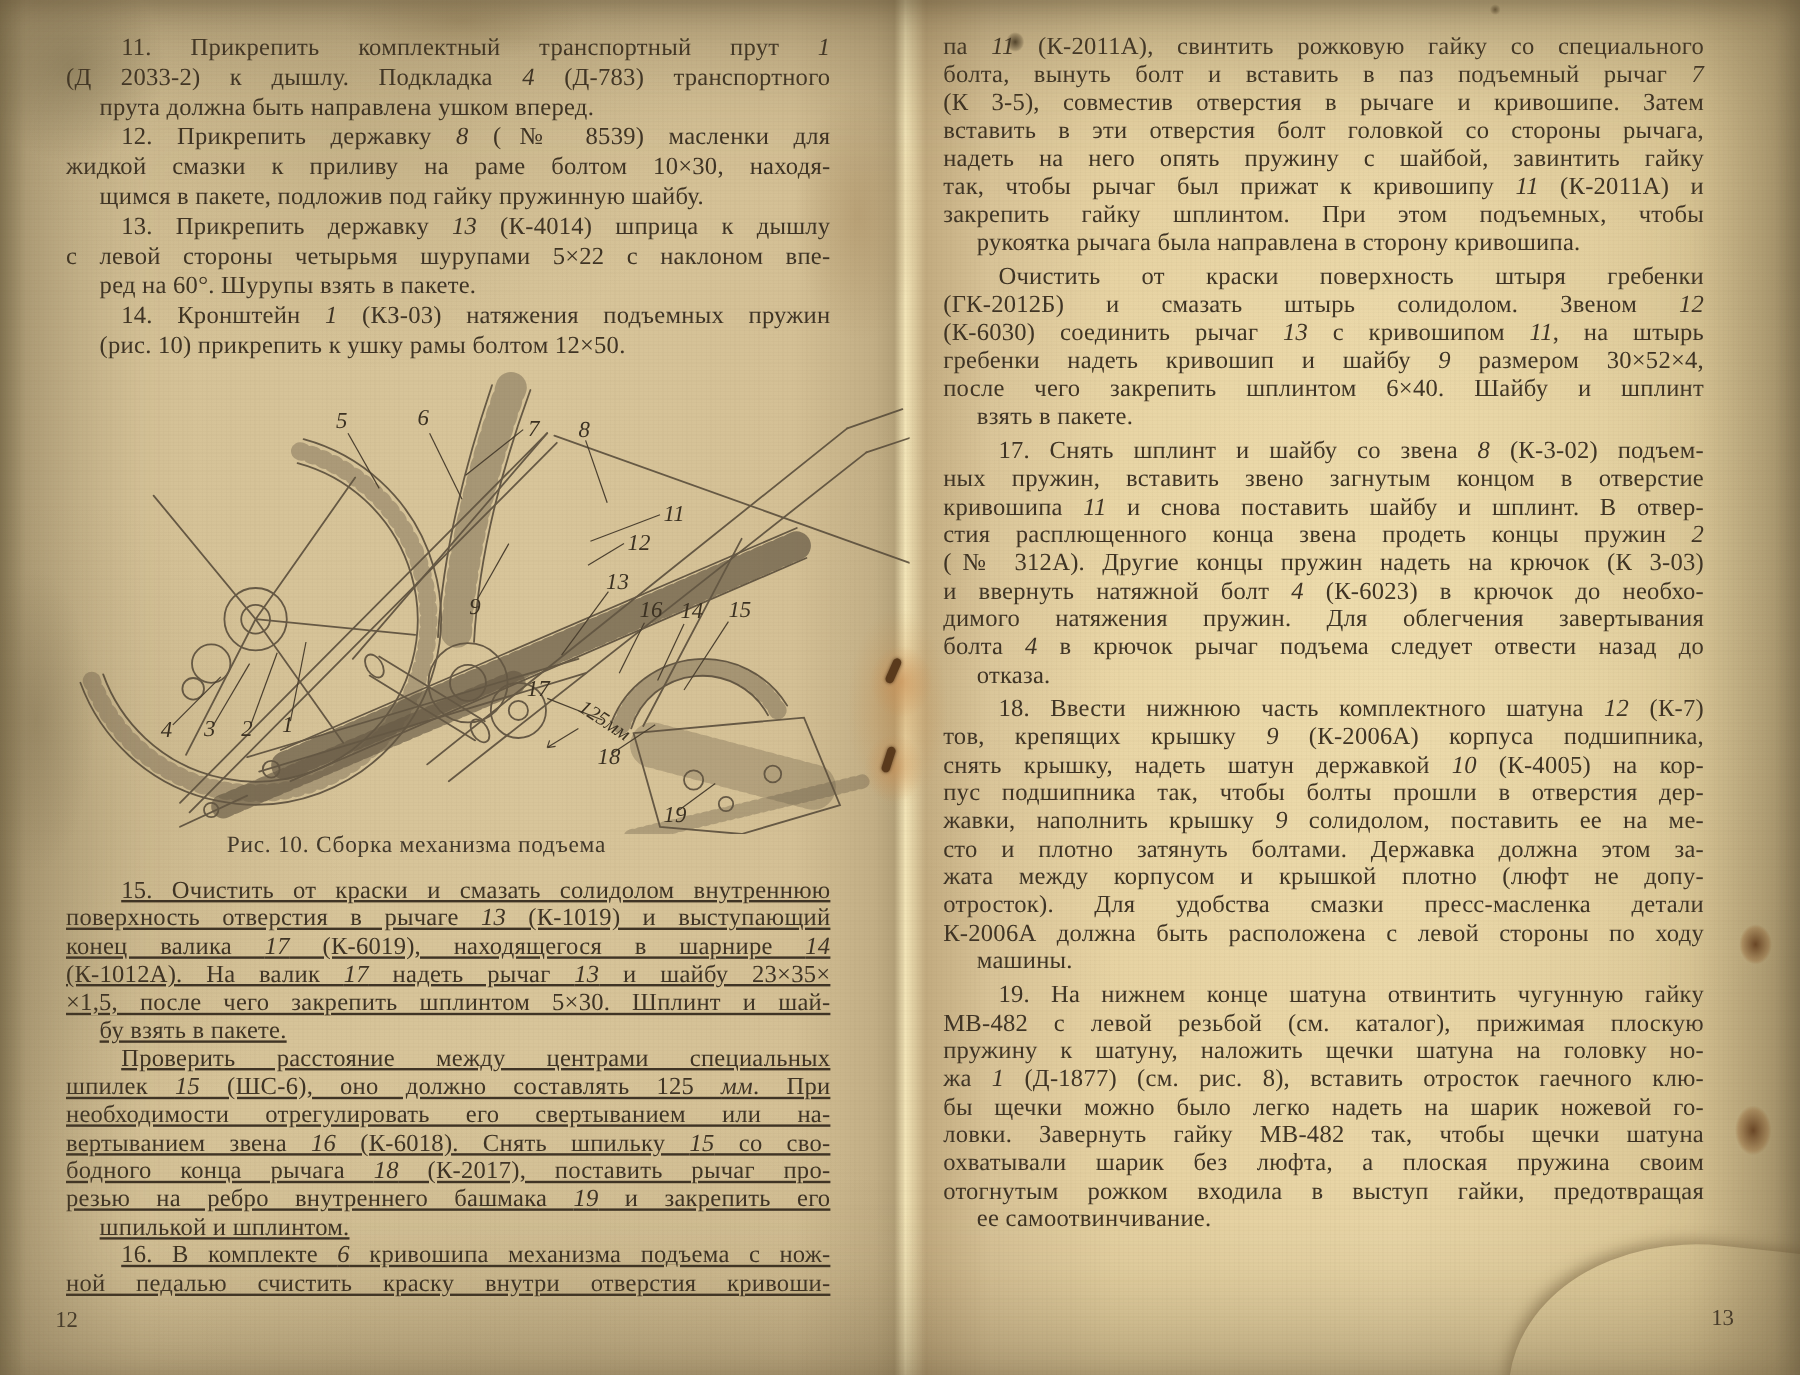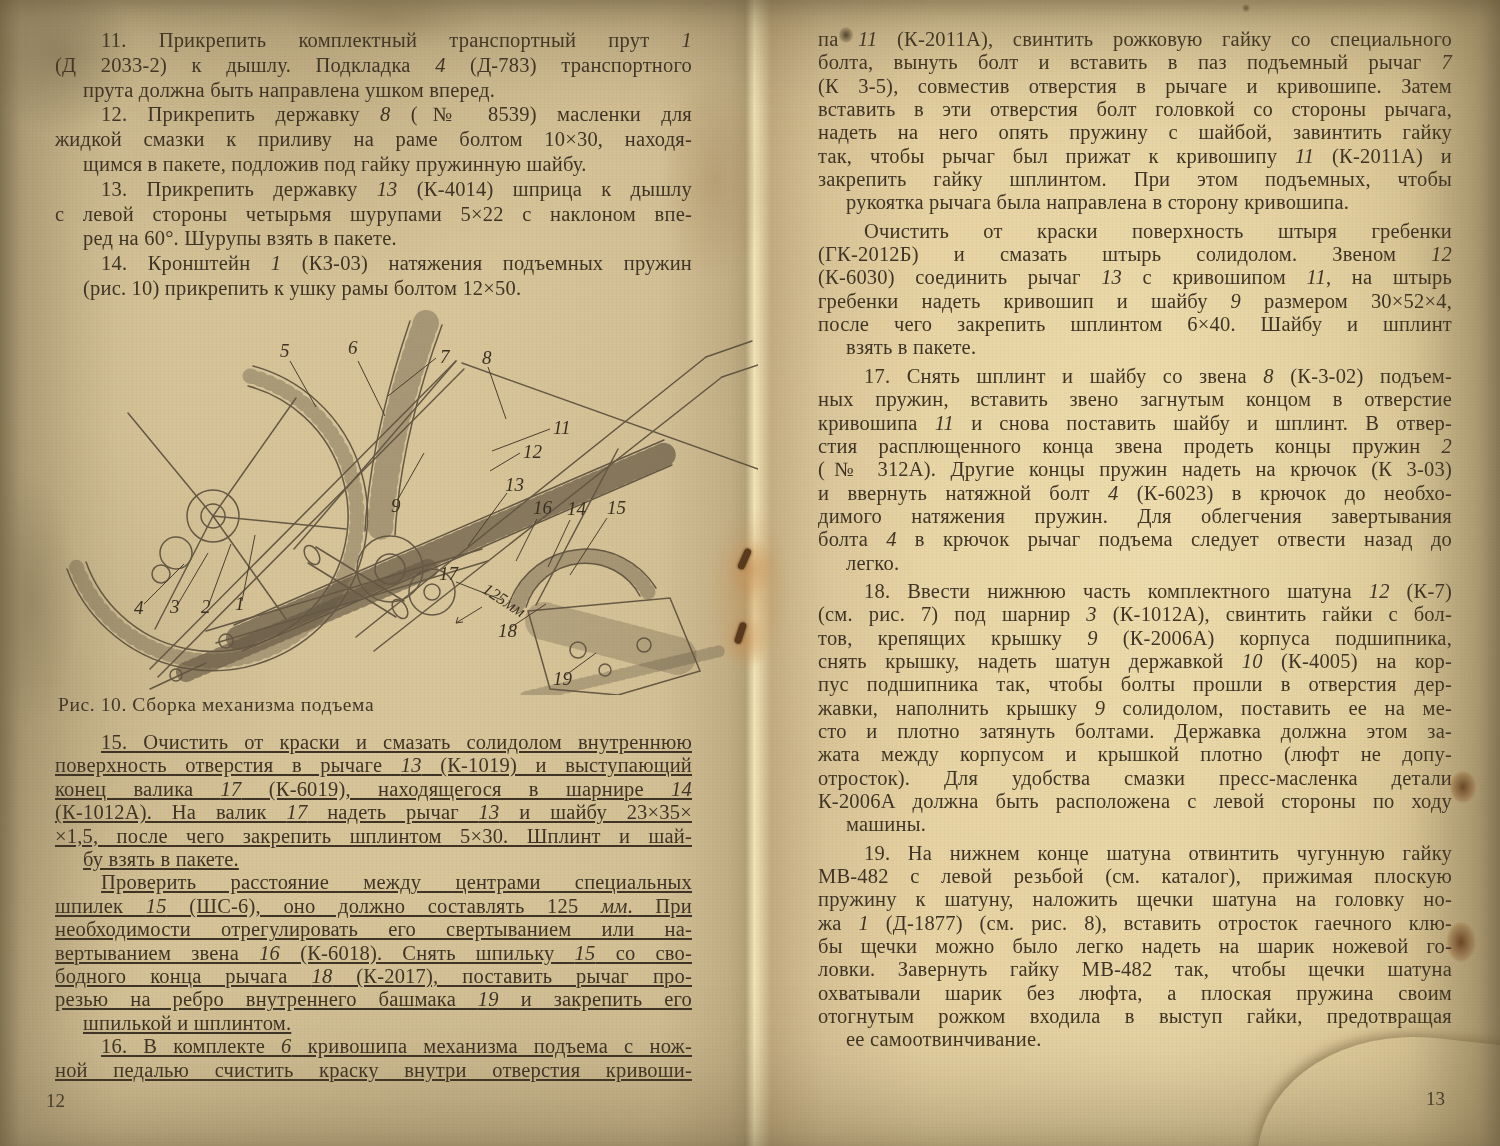--- a/index.html
+++ b/index.html
@@ -21,27 +21,27 @@
       repeating-linear-gradient(0deg, rgba(118,98,66,.05) 0 1px, transparent 1px 3px),
       repeating-linear-gradient(90deg, rgba(118,98,66,.04) 0 1px, transparent 1px 4px);}
   .vignette{position:absolute;inset:0;pointer-events:none;
     box-shadow:inset 0 0 115px 22px rgba(92,76,48,.5), inset 0 0 26px rgba(92,76,48,.28),
                inset 0 16px 30px -14px rgba(92,76,48,.45);}
   .stain{position:absolute;pointer-events:none;border-radius:50%;}
   
   .text-block{position:absolute;color:#3f3425;font-size:20.5px;letter-spacing:.2px;}
   #lt{left:55px;top:28px;width:637px;line-height:24.8px;}
   #lb{left:55px;top:731px;width:637px;line-height:23.4px;text-decoration:underline;}
-  #rt{left:818px;top:28px;width:634px;line-height:23.35px;}
+  #rt{left:786px;top:28px;width:634px;line-height:23.35px;}
   #rt .para + .para{margin-top:5px;}
   .para.indent .line:first-child{text-indent:46px;}
   .line{text-align:justify;text-align-last:justify;}
   .line.last{text-align-last:left;margin-left:28px;}
   .line i{font-style:italic;}
-  #fig-caption{position:absolute;left:58px;top:694px;width:578px;text-align:left;
+  #fig-caption{position:absolute;left:58px;top:694px;width:578px;text-align:center;
     font-size:19.5px;color:#42382a;letter-spacing:.6px;}
   .pagenum{position:absolute;font-size:19px;color:#42382a;}
   #pn-left{left:46px;top:1090px;}
   #pn-right{left:1426px;top:1088px;}
   #figure-box{position:absolute;left:58px;top:301px;width:700px;height:394px;}
   
   .staple{position:absolute;width:7px;height:22px;background:#5a3a1c;border-radius:4px;
     box-shadow:0 0 3px rgba(60,35,12,.8);}
   .staple-halo{position:absolute;border-radius:50%;pointer-events:none;}
   .curl{position:absolute;right:-60px;bottom:-90px;width:300px;height:200px;
@@ -231,25 +231,24 @@
       </div>
       <div class="para indent">
         <div class="line">17. Снять шплинт и шайбу со звена <i>8</i> (К-3-02) подъем-</div>
         <div class="line">ных пружин, вставить звено загнутым концом в отверстие</div>
         <div class="line">кривошипа <i>11</i> и снова поставить шайбу и шплинт. В отвер-</div>
         <div class="line">стия расплющенного конца звена продеть концы пружин <i>2</i></div>
         <div class="line">(№ 312А). Другие концы пружин надеть на крючок (К 3-03)</div>
         <div class="line">и ввернуть натяжной болт <i>4</i> (К-6023) в крючок до необхо-</div>
         <div class="line">димого натяжения пружин. Для облегчения завертывания</div>
         <div class="line">болта <i>4</i> в крючок рычаг подъема следует отвести назад до</div>
-        <div class="line last">легко.</div>
+        <div class="line last">отказа.</div>
       </div>
       <div class="para indent">
         <div class="line">18. Ввести нижнюю часть комплектного шатуна <i>12</i> (К-7)</div>
-        <div class="line">(см. рис. 7) под шарнир <i>3</i> (К-1012А), свинтить гайки с бол-</div>
         <div class="line">тов, крепящих крышку <i>9</i> (К-2006А) корпуса подшипника,</div>
         <div class="line">снять крышку, надеть шатун державкой <i>10</i> (К-4005) на кор-</div>
         <div class="line">пус подшипника так, чтобы болты прошли в отверстия дер-</div>
         <div class="line">жавки, наполнить крышку <i>9</i> солидолом, поставить ее на ме-</div>
         <div class="line">сто и плотно затянуть болтами. Державка должна этом за-</div>
         <div class="line">жата между корпусом и крышкой плотно (люфт не допу-</div>
         <div class="line">отросток). Для удобства смазки пресс-масленка детали</div>
         <div class="line">К-2006А должна быть расположена с левой стороны по ходу</div>
         <div class="line last">машины.</div>
       </div>

